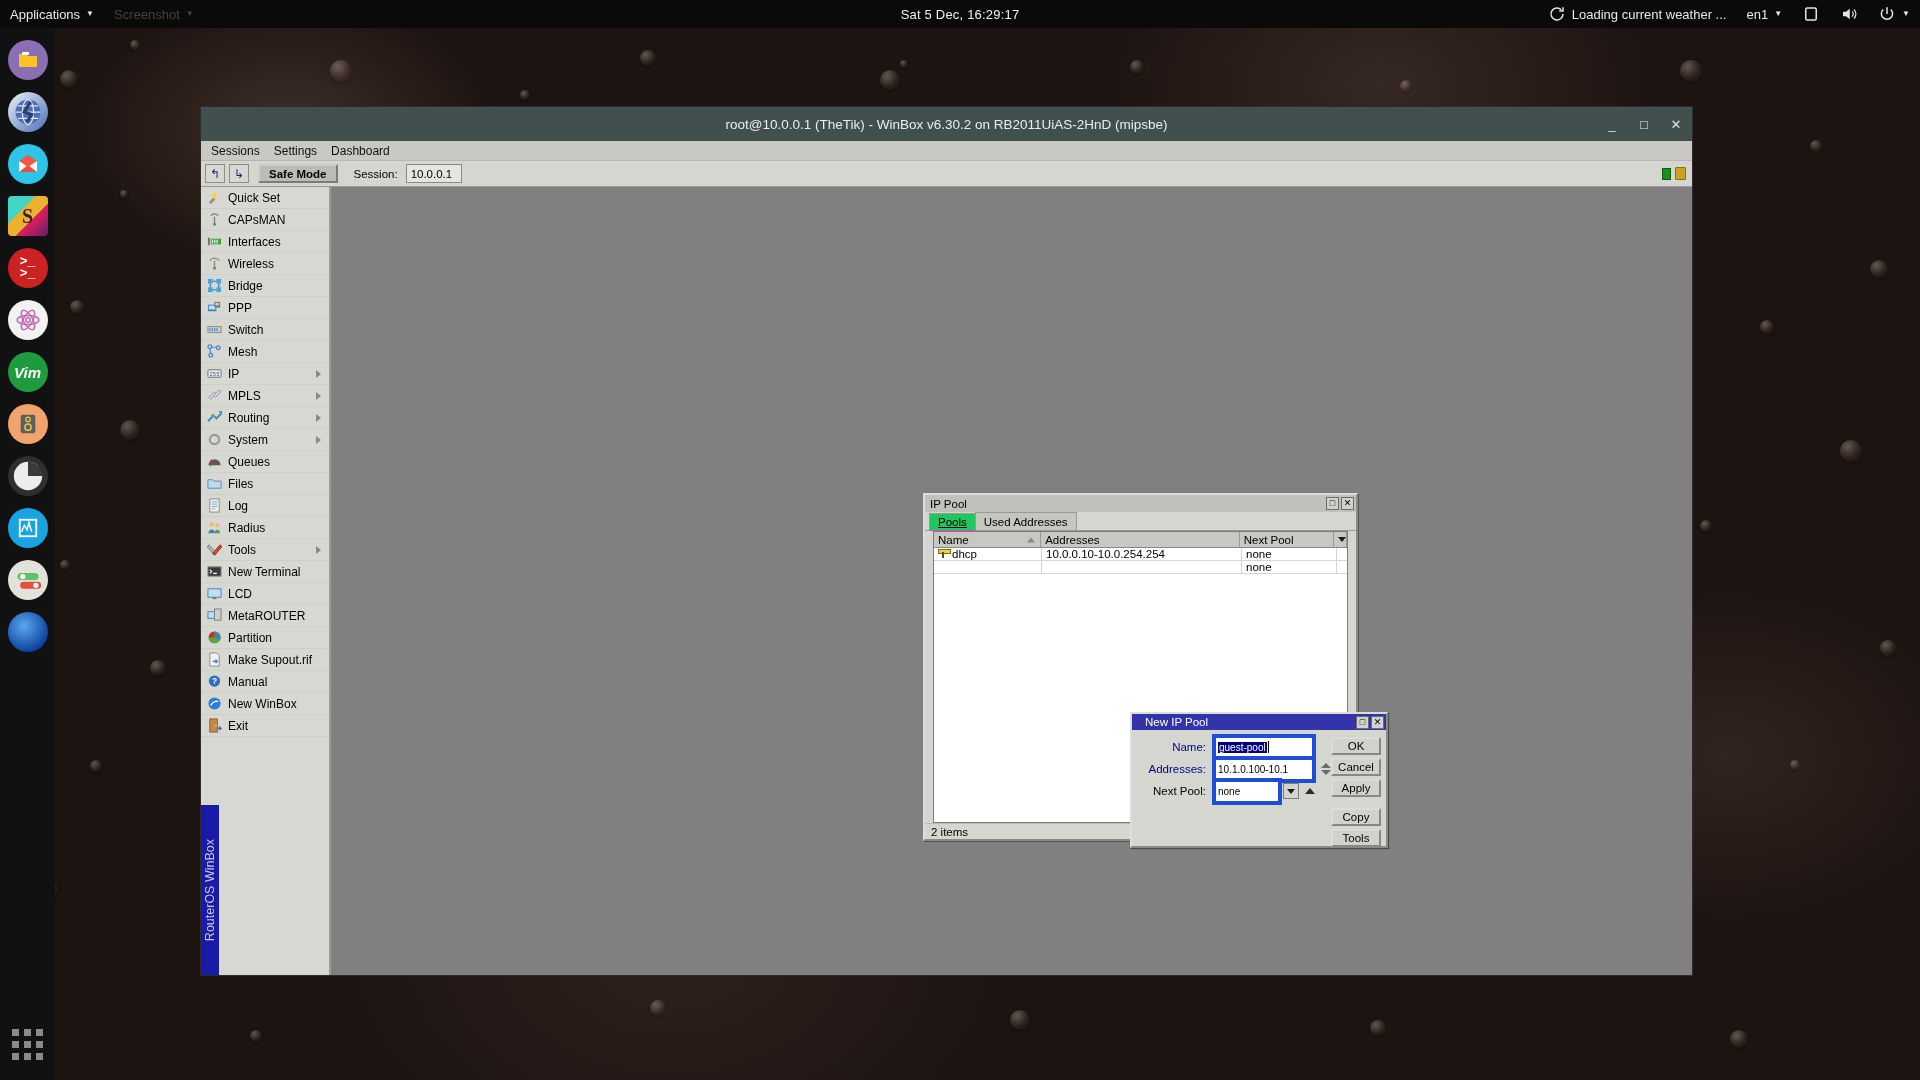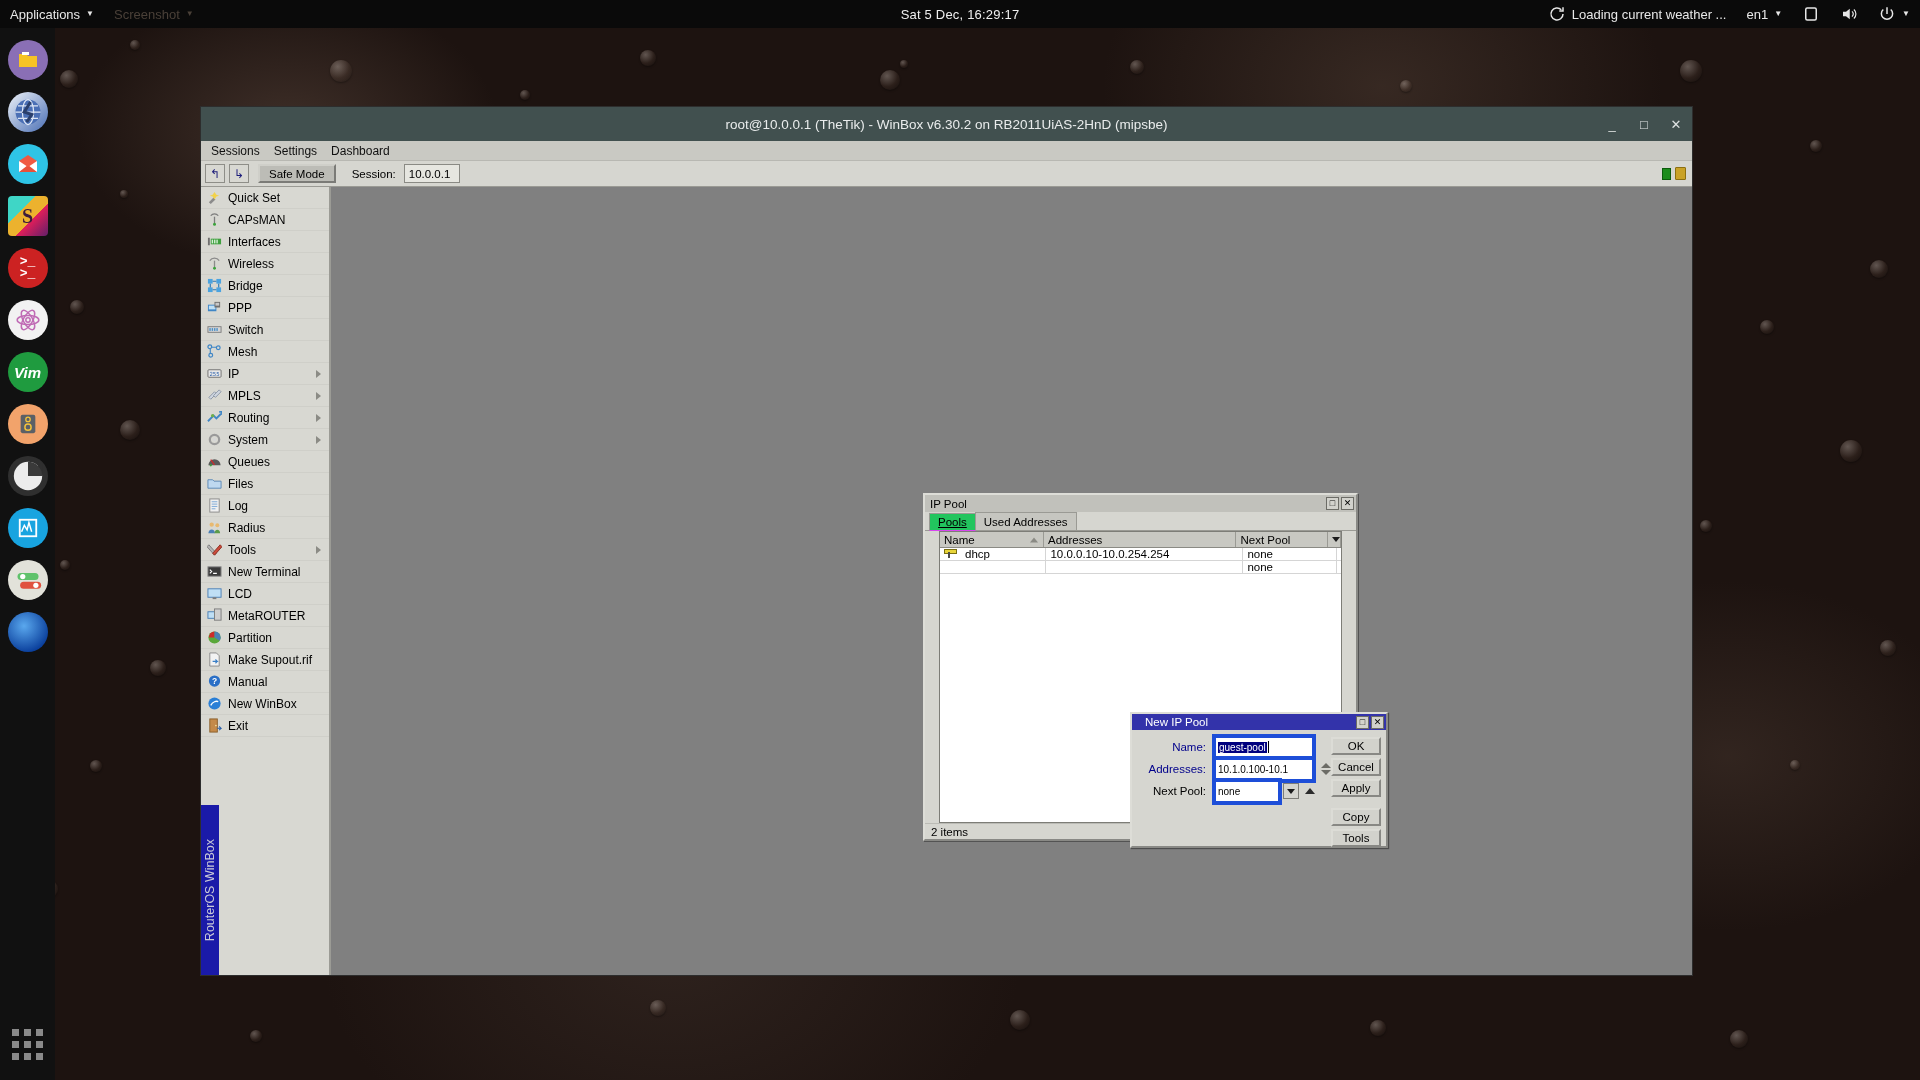--- a/index.html
+++ b/index.html
@@ -115,21 +115,21 @@
   }
   .tb-btn {
     width: 20px; height: 19px;
     border: 1px solid #8e8e88; background: #d8d8d2;
     display: flex; align-items: center; justify-content: center;
     color: #1b1b7a; font-size: 12px;
   }
   .tb-safemode {
     height: 19px; padding: 0 9px; margin-left: 5px;
     border: 2px outset #cfcfc9; background: #bcbcb6;
-    display: flex; align-items: center; font-size: 11.5px; color: #000;
+    display: flex; align-items: center; font-size: 11.5px; color: #000; font-weight: bold;
   }
   .tb-session-label { margin-left: 12px; font-size: 11.5px; color: #000; }
   .tb-session-box {
     margin-left: 4px; height: 19px; min-width: 56px; padding: 0 4px;
     border: 1px solid #8a8a84; background: #e6e6e0;
     display: flex; align-items: center; font-size: 11.5px; color: #000;
   }
   .tb-right { position: absolute; right: 6px; display: flex; align-items: center; gap: 4px; }
   .tb-green { width: 9px; height: 12px; background: #1c8c1c; border: 1px solid #0c5c0c; }
   .tb-lock { width: 11px; height: 13px; background: #c9a227; border: 1px solid #8c6f10; border-radius: 1px;}
@@ -221,21 +221,21 @@
   }
   #ip-find {
     position: absolute; right: 6px;
     width: 74px; height: 17px;
     border: 1px solid #8e8e88; background: #fff;
     display: flex; align-items: center; justify-content: flex-end;
     padding-right: 4px;
     font-style: italic; font-size: 11.5px; color: #8c8c8c;
   }
   #ip-tablewrap {
-    flex: 1 1 auto; margin: 0 14px; background: #fff;
+    flex: 1 1 auto; margin: 0 8px; background: #fff;
     border: 1px solid #7d7d77;
     display: flex; flex-direction: column; overflow: hidden;
   }
   #ip-thead { display: flex; height: 16px; background: #c8c8c2; border-bottom: 1px solid #8a8a84; flex: 0 0 auto;}
   #ip-thead .th {
     font-size: 11.5px; color: #000; padding-left: 4px;
     display: flex; align-items: center;
     border-right: 1px solid #9a9a94;
     position: relative;
   }
@@ -246,21 +246,21 @@
   .sort-asc {
     position: absolute; right: 5px; top: 50%; transform: translateY(-50%);
     width: 0; height: 0; border-bottom: 5px solid #8a8a84;
     border-left: 4px solid transparent; border-right: 4px solid transparent;
   }
   .hdr-caret { width: 0; height: 0; border-top: 5px solid #1b1b1b;
     border-left: 4px solid transparent; border-right: 4px solid transparent; }
   .ip-row { display: flex; height: 13px; border-bottom: 1px solid #d5d5d5; }
   .ip-row .td {
     font-size: 11.5px; color: #000; padding-left: 4px;
-    display: flex; align-items: center; gap: 10px;
+    display: flex; align-items: center; gap: 3px;
     border-right: 1px solid #d5d5d5; overflow: hidden; white-space: nowrap;
   }
   .td.c-name { width: 108px; }
   .td.c-addr { width: 200px; }
   .td.c-next { width: 95px; }
   .td.c-end { flex: 1 1 auto; border-right: none; }
   .pool-ico {
     width: 11px; height: 10px; flex: 0 0 11px; position: relative;
   }
   .pool-ico::before { content:""; position:absolute; left:0; top:0; width:11px; height:3px;

